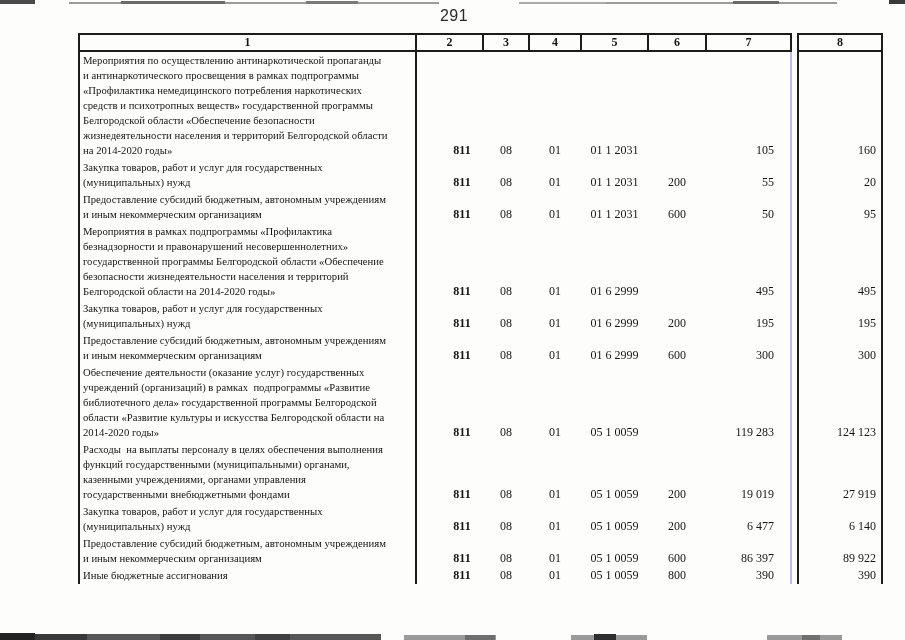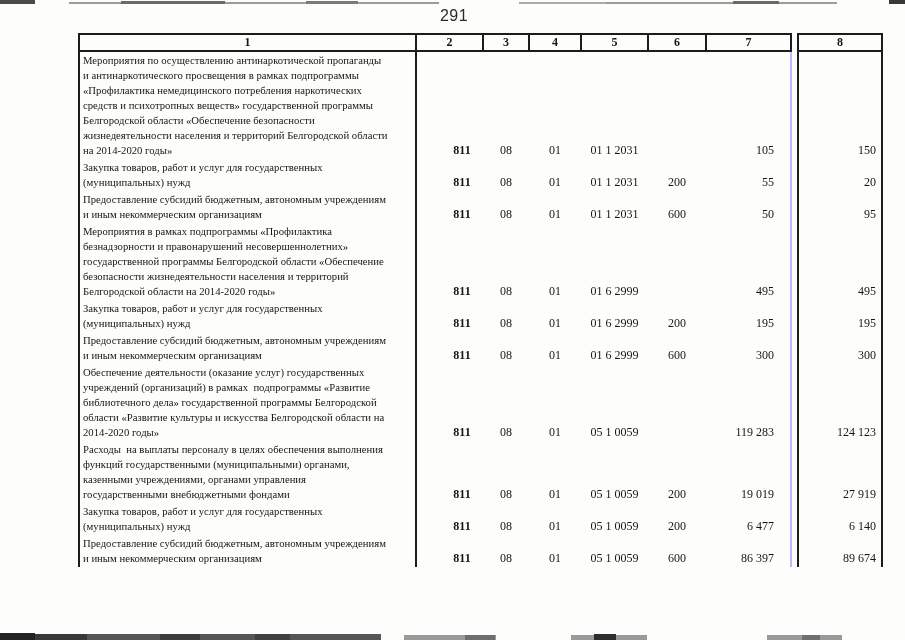--- a/index.html
+++ b/index.html
@@ -89,21 +89,21 @@
 Белгородской области «Обеспечение безопасности
 жизнедеятельности населения и территорий Белгородской области
 на 2014-2020 годы»</td>
       <td class="c2">811</td>
       <td class="c3">08</td>
       <td class="c4">01</td>
       <td class="c5">01 1 2031</td>
       <td class="c6"></td>
       <td class="c7">105</td>
       <td class="gapc"></td>
-      <td class="c8">150</td>
+      <td class="c8">160</td>
     </tr>
     <tr>
       <td class="c1">Закупка товаров, работ и услуг для государственных
 (муниципальных) нужд</td>
       <td class="c2">811</td>
       <td class="c3">08</td>
       <td class="c4">01</td>
       <td class="c5">01 1 2031</td>
       <td class="c6">200</td>
       <td class="c7">55</td>
@@ -205,21 +205,32 @@
     <tr>
       <td class="c1">Предоставление субсидий бюджетным, автономным учреждениям
 и иным некоммерческим организациям</td>
       <td class="c2">811</td>
       <td class="c3">08</td>
       <td class="c4">01</td>
       <td class="c5">05 1 0059</td>
       <td class="c6">600</td>
       <td class="c7">86 397</td>
       <td class="gapc"></td>
-      <td class="c8">89 674</td>
+      <td class="c8">89 922</td>
+    </tr>
+    <tr>
+      <td class="c1">Иные бюджетные ассигнования</td>
+      <td class="c2">811</td>
+      <td class="c3">08</td>
+      <td class="c4">01</td>
+      <td class="c5">05 1 0059</td>
+      <td class="c6">800</td>
+      <td class="c7">390</td>
+      <td class="gapc"></td>
+      <td class="c8">390</td>
     </tr>
   </tbody>
 </table>
 
 <div>
   <div class="art" style="left:0;top:633px;width:35px;height:7px;background:#222;"></div>
   <div class="art" style="left:35px;top:634px;width:52px;height:6px;background:#383838;"></div>
   <div class="art" style="left:87px;top:634px;width:294px;height:6px;background:#565656;"></div>
   <div class="art" style="left:160px;top:634px;width:40px;height:6px;background:#3c3c3c;"></div>
   <div class="art" style="left:255px;top:634px;width:35px;height:6px;background:#404040;"></div>

